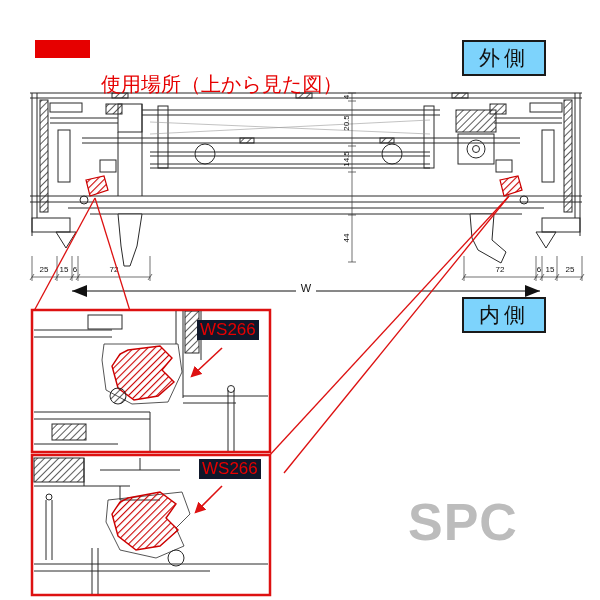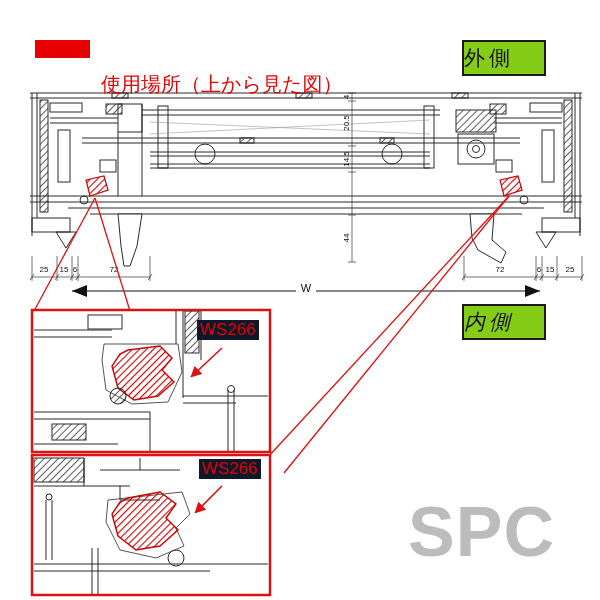--- a/index.html
+++ b/index.html
@@ -2,29 +2,29 @@
 <html><head>
 <meta charset="utf-8">
 <style>
   * { margin:0; padding:0; box-sizing:border-box; }
   html,body { width:600px; height:600px; background:#ffffff;
     font-family:"Liberation Sans","DejaVu Sans",sans-serif; }
   .stage { position:relative; width:600px; height:600px; background:#fff; overflow:hidden; }
   .abs { position:absolute; }
   .legend-swatch { left:35px; top:40px; width:55px; height:18px; background:#e60000; }
   .legend-label { left:101px; top:37px; color:#e60000; font-size:20px; white-space:nowrap;margin-top:34px; }
-  .side-box { width:84px; height:36px; border:2.5px solid #1a1a1a; background:#84cc16;
-    display:flex; align-items:center; 
+  .side-box { width:84px; height:36px; border:2.5px solid #1a1a1a; background:#7dd3fc;
+    display:flex; align-items:center; justify-content:center;
     font-size:21px; letter-spacing:4px; color:#111; }
   #outside-box { left:462px; top:40px; }
-  #inside-box  { left:462px; top:304px;font-style:italic; }
+  #inside-box  { left:462px; top:297px; }
   .ws-label { color:#e60000; font-size:17px; background:#0f172a; padding:0 3px; line-height:20px; }
   #ws1 { left:197px; top:320px; }
   #ws2 { left:199px; top:459px; }
-  .watermark { left:408px; top:492px; font-size:70px; font-weight:bold; color:#bcbcbc;
+  .watermark { left:408px; top:492px; font-size:52px; font-weight:bold; color:#bcbcbc;
     letter-spacing:1px; }
   svg.drawing { position:absolute; left:0; top:0; }
   .dimtxt { fill:#111; stroke:none; font-size:8px; font-family:"Liberation Sans","DejaVu Sans",sans-serif; }
   .wtxt { fill:#111; stroke:none; font-size:11px; font-family:"Liberation Sans","DejaVu Sans",sans-serif; }
 </style>
 </head>
 <body>
 
 <div class="stage">
 

